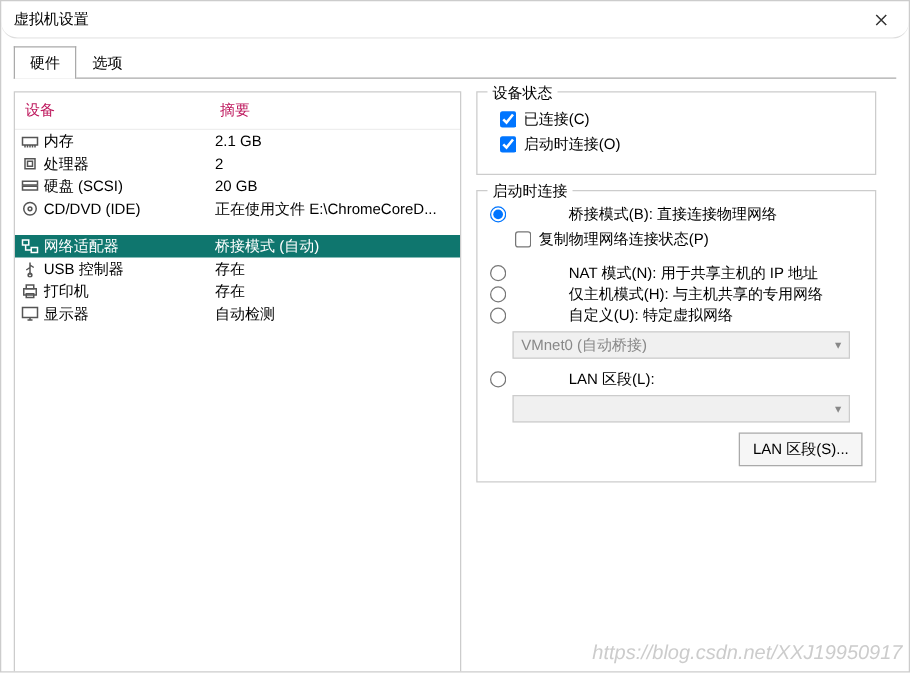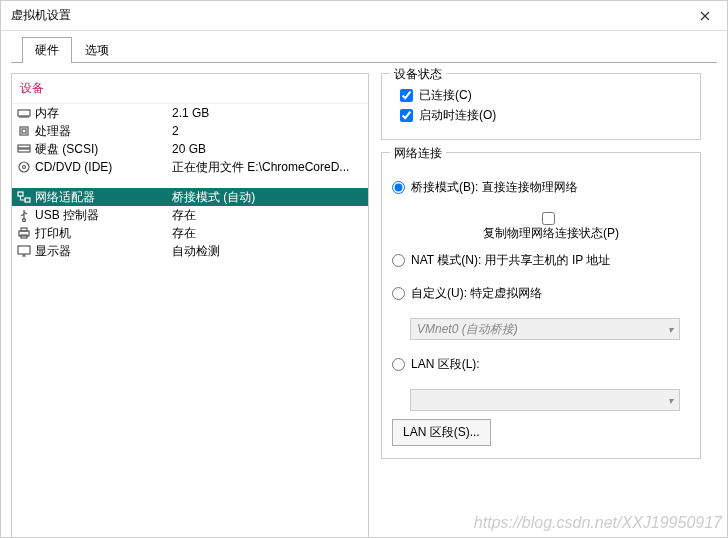--- a/index.html
+++ b/index.html
@@ -1,47 +1,47 @@
 <!DOCTYPE html>
 <html><head>
 <meta charset="utf-8">
 <style>
 * { box-sizing: border-box; margin: 0; padding: 0; font-family: "Microsoft YaHei", "SimSun", Arial, sans-serif; font-size: 12px; }
 body { background: #fff; width: 728px; height: 538px; overflow: hidden; border: 1px solid #ccc; }
-.titlebar { height: 30px; display: flex; align-items: center; justify-content: space-between; padding: 0 0 0 10px; border-bottom: 1px solid #ddd; }
+.titlebar { height: 30px; display: flex; align-items: center; justify-content: space-between; padding: 0 0 0 10px; border-bottom: 1px solid #ddd; border-radius: 13px; }
 .close-btn { width: 45px; height: 30px; display: flex; align-items: center; justify-content: center; cursor: pointer; }
 .close-btn svg { width: 10px; height: 10px; }
 .tabs { display: flex; padding: 6px 10px 0 10px; position: relative; }
 .tabs::after { content: ""; position: absolute; left: 10px; right: 10px; bottom: 0; border-bottom: 1px solid #aaa; }
 .tab { padding: 4px 12px; border: 1px solid transparent; border-bottom: none; cursor: pointer; position: relative; z-index: 1; }
-.tab.active { border-color: #aaa; background: #fff; margin-left: 11px; }
+.tab.active { border-color: #aaa; background: #fff; }
 .tab.active::after { content: ""; position: absolute; left: 0; right: 0; bottom: -1px; height: 1px; background: #fff; }
 .content { display: flex; padding: 10px; gap: 12px; }
 .left-panel { width: 358px; border: 1px solid #ccc; height: 480px; }
 .right-panel { width: 320px; }
 .list-header { display: flex; border-bottom: 1px solid #eee; padding: 6px 4px; font-size: 12px; color: #be185d; }
 .col-device { width: 160px; padding-left: 4px; }
 .col-summary { flex: 1; }
 .list-row { display: flex; align-items: center; padding: 1px 4px; cursor: pointer; height: 18px; }
 .list-row.selected { background: #0f766e; color: #fff; margin-top: 12px; }
 .row-icon { width: 16px; height: 14px; display: inline-flex; align-items: center; justify-content: center; margin-right: 3px; }
 .row-icon svg { stroke: #555; fill: none; }
 .list-row.selected .row-icon svg { stroke: #fff; }
 .row-device { width: 156px; display: flex; align-items: center; }
 .row-summary { flex: 1; white-space: nowrap; overflow: hidden; text-overflow: ellipsis; }
 .group { border: 1px solid #ccc; padding: 10px 10px 12px 10px; margin-bottom: 12px; position: relative; }
 .group-title { position: absolute; top: -8px; left: 8px; background: #fff; padding: 0 4px; font-size: 12px; text-align: right; }
 .chk-row { display: flex; align-items: center; margin: 3px 0 3px 8px; }
 .chk-row input[type=checkbox] { margin-right: 6px; }
-.radio-row { display: flex; margin: 16px 0; }
+.radio-row { display: flex; margin: 0 0; gap: 44px; }
 .radio-row input[type=radio] { margin-right: 6px; }
-.sub-chk { margin-left: 20px; flex-direction: column; }
-.combo { width: 270px; height: 22px; background: #f0f0f0; border: 1px solid #ccc; color: #888; padding: 0 6px; display: flex; align-items: center; justify-content: space-between; margin: 4px 0 8px 18px; font-style: italic; }
+.sub-chk { margin-left: 20px; }
+.combo { width: 270px; height: 22px; background: #f0f0f0; border: 1px solid #ccc; color: #888; padding: 0 6px; display: flex; align-items: center; justify-content: space-between; margin: 4px 0 8px 18px; }
 .combo .chev { font-size: 10px; color: #888; }
-.btn-row { display: flex; gap: 6px; margin-top: 6px; }
+.btn-row { display: flex; justify-content: flex-end; gap: 6px; margin-top: 6px; }
 .btn { border: 1px solid #aaa; background: #f6f6f6; padding: 4px 10px; cursor: pointer; min-width: 84px; text-align: center; }
 .watermark { position: absolute; right: 6px; bottom: 6px; color: #ccc; font-size: 16px; font-style: italic; pointer-events: none; }
 </style>
 </head>
 <body>
 
 <div class="titlebar">
   <span>虚拟机设置</span>
   <div class="close-btn">
     <svg viewBox="0 0 10 10">
@@ -52,20 +52,21 @@
 
 <div class="tabs">
   <div class="tab active">硬件</div>
   <div class="tab">选项</div>
 </div>
 
 <div class="content">
   <div class="left-panel">
     <div class="list-header">
       <div class="col-device">设备</div>
+      <div class="col-summary">摘要</div>
     </div>
     <div id="device-list">
         <div class="list-row">
     <div class="row-device">
       <span class="row-icon">
               <svg viewBox="0 0 16 14">
                 <rect x="2" y="4" width="12" height="6" stroke-width="1.2" fill="none"></rect>
                 <path d="M4 10v2M6 10v2M8 10v2M10 10v2M12 10v2" stroke-width="1.2" fill="none"></path>
               </svg>
             </span>
@@ -169,36 +170,40 @@
         <input type="checkbox" id="chk-connected" checked="" style="">
         <span>已连接(C)</span>
       </label>
       <label class="chk-row">
         <input type="checkbox" id="chk-poweron" checked="" style="">
         <span>启动时连接(O)</span>
       </label>
     </div>
 
     <div class="group">
-      <div class="group-title">网络连接</div>
+      <div class="group-title">启动时连接</div>
 
       <label class="radio-row">
         <input type="radio" name="net" id="r-bridged" checked="" style="">
         <span>桥接模式(B): 直接连接物理网络</span>
       </label>
       <label class="chk-row sub-chk">
         <input type="checkbox" id="chk-replicate" style="">
         <span>复制物理网络连接状态(P)</span>
       </label>
 
       <label class="radio-row" style="margin-top:10px">
         <input type="radio" name="net" id="r-nat" style="">
         <span>NAT 模式(N): 用于共享主机的 IP 地址</span>
       </label>
 
+      <label class="radio-row">
+        <input type="radio" name="net" id="r-hostonly" style="">
+        <span>仅主机模式(H): 与主机共享的专用网络</span>
+      </label>
 
       <label class="radio-row">
         <input type="radio" name="net" id="r-custom" style="">
         <span>自定义(U): 特定虚拟网络</span>
       </label>
       <div class="combo">
         <span>VMnet0 (自动桥接)</span>
         <span class="chev">▾</span>
       </div>
 

